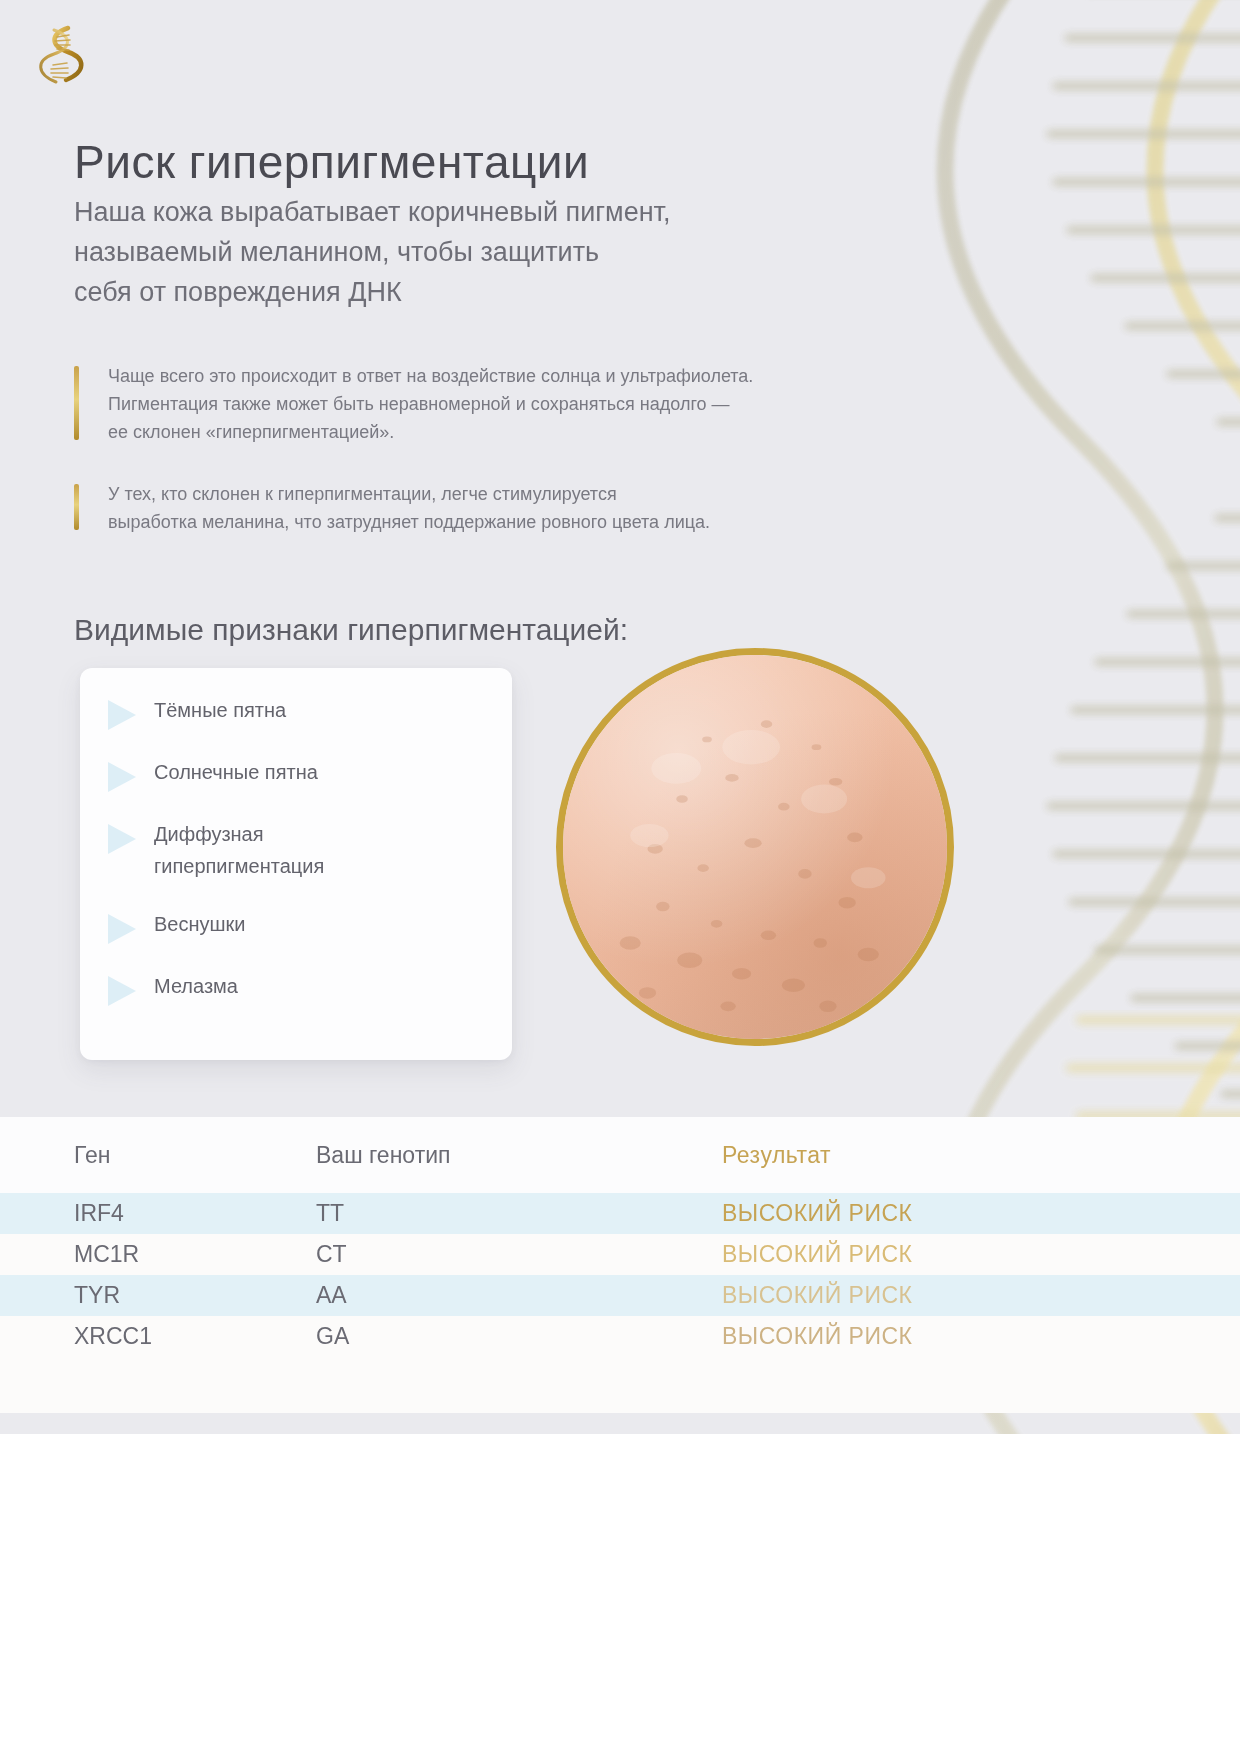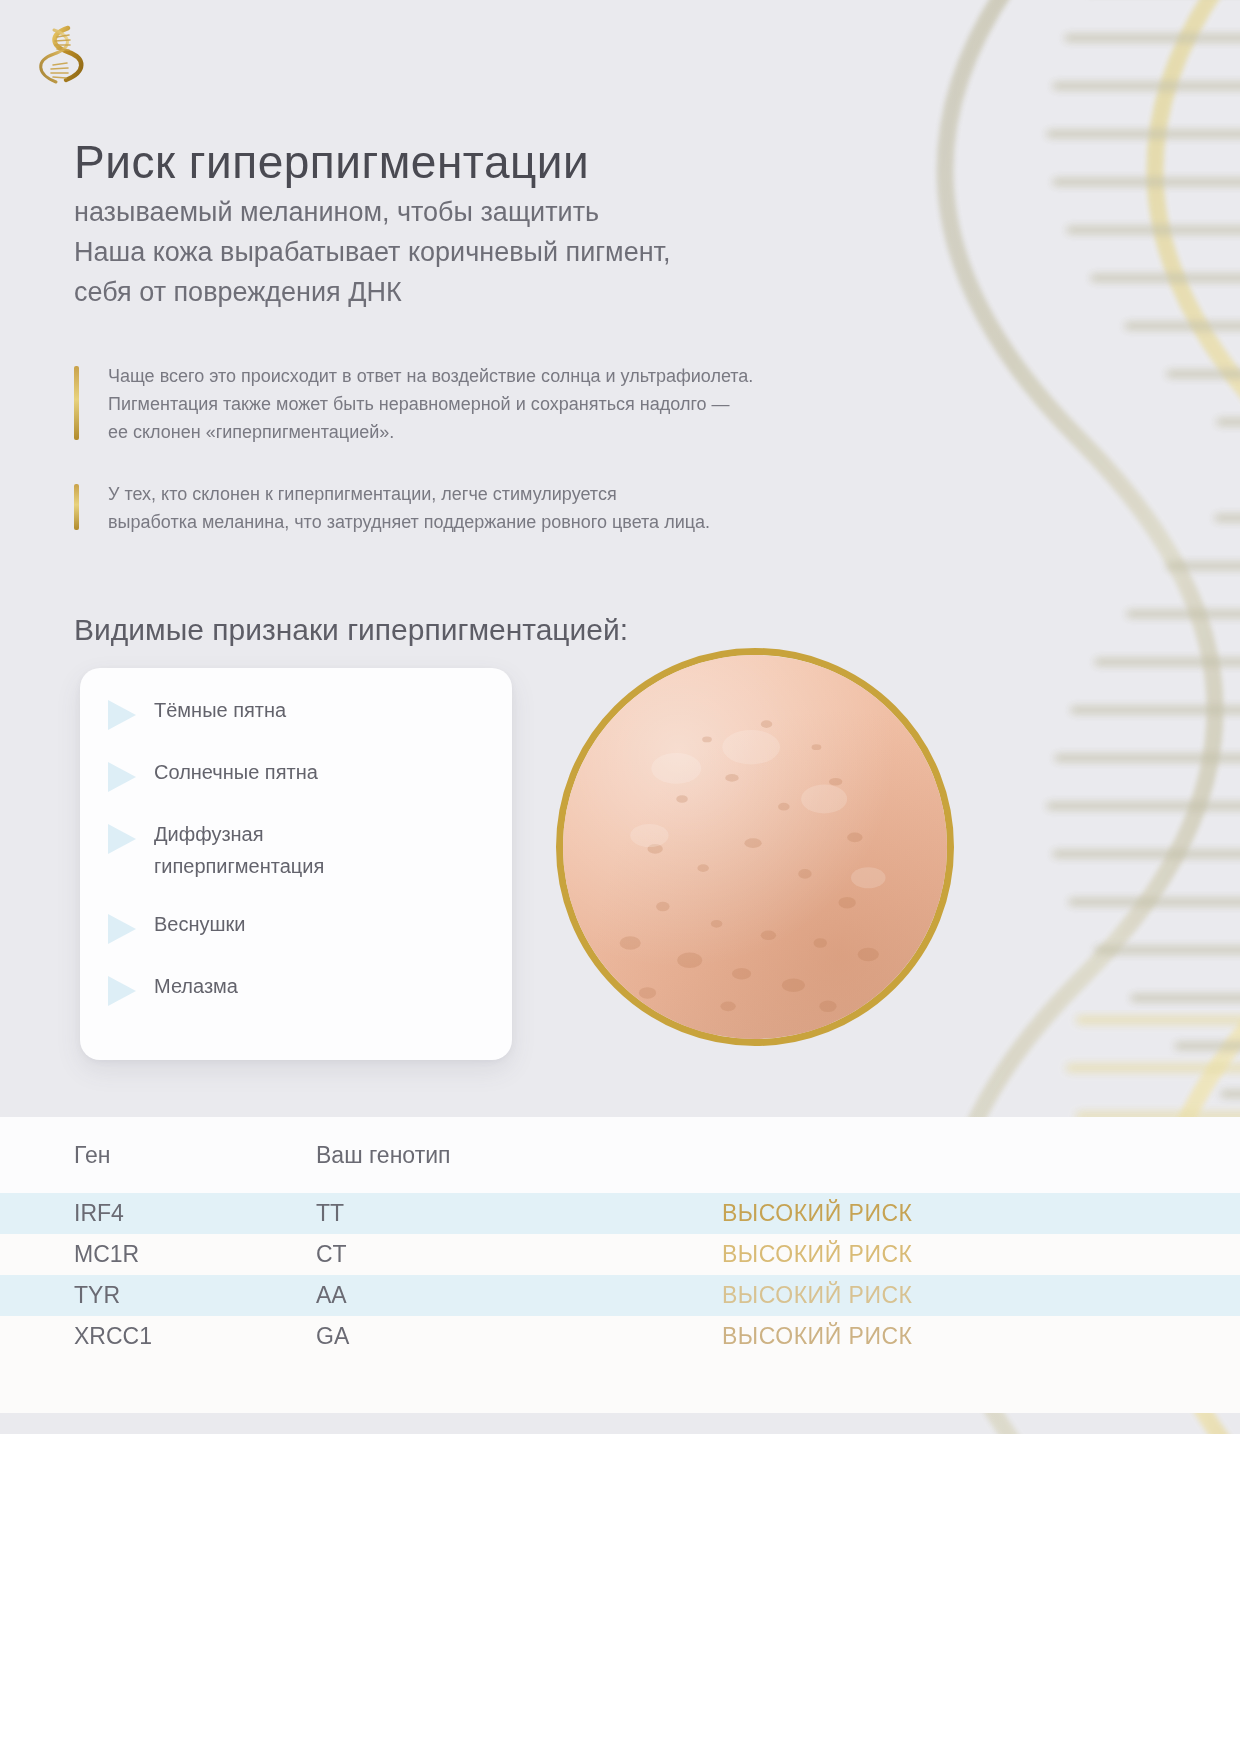--- a/index.html
+++ b/index.html
@@ -107,21 +107,21 @@
   }
 
   
   .signs-card {
     position: absolute;
     left: 80px;
     top: 668px;
     width: 432px;
     height: 392px;
     background: #fdfdfe;
-    border-radius: 20px;
+    border-radius: 12px;
     box-shadow: 0 10px 26px rgba(80, 80, 100, .10), 0 2px 6px rgba(80,80,100,.06);
     padding: 26px 0 0 0;
     box-sizing: border-box;
   }
   .sign-row {
     display: flex;
     align-items: flex-start;
     padding: 0 24px 0 28px;
     margin-bottom: 26px;
     min-height: 34px;
@@ -329,22 +329,22 @@
         <line x1="13" y1="47" x2="30" y2="46"></line>
         <line x1="13" y1="51" x2="30" y2="51"></line>
         <line x1="15" y1="55" x2="28" y2="56"></line>
       </g>
     </svg>
   </div>
 
   <h1 class="title">Риск гиперпигментации</h1>
 
   <div class="lede">
+    <div>Наша кожа вырабатывает коричневый пигмент,</div>
     <div>называемый меланином, чтобы защитить</div>
-    <div>Наша кожа вырабатывает коричневый пигмент,</div>
     <div>себя от повреждения ДНК</div>
   </div>
 
   <div class="quote quote-1">
     <div>Чаще всего это происходит в ответ на воздействие солнца и ультрафиолета.</div>
     <div>Пигментация также может быть неравномерной и сохраняться надолго —</div>
     <div>ее склонен «гиперпигментацией».</div>
   </div>
 
   <div class="quote quote-2">
@@ -417,20 +417,21 @@
           <ellipse cx="318" cy="232" rx="18" ry="11"></ellipse>
         </g>
       </svg>
     </div>
   </div>
 
   <div class="table">
     <div class="t-row t-head">
       <div class="c1">Ген</div>
       <div class="c2">Ваш генотип</div>
+      <div class="c3">Результат</div>
     </div>
     <div class="t-row alt r1">
       <div class="c1">IRF4</div>
       <div class="c2">TT</div>
       <div class="c3">ВЫСОКИЙ РИСК</div>
     </div>
     <div class="t-row plain r2">
       <div class="c1">MC1R</div>
       <div class="c2">CT</div>
       <div class="c3">ВЫСОКИЙ РИСК</div>

